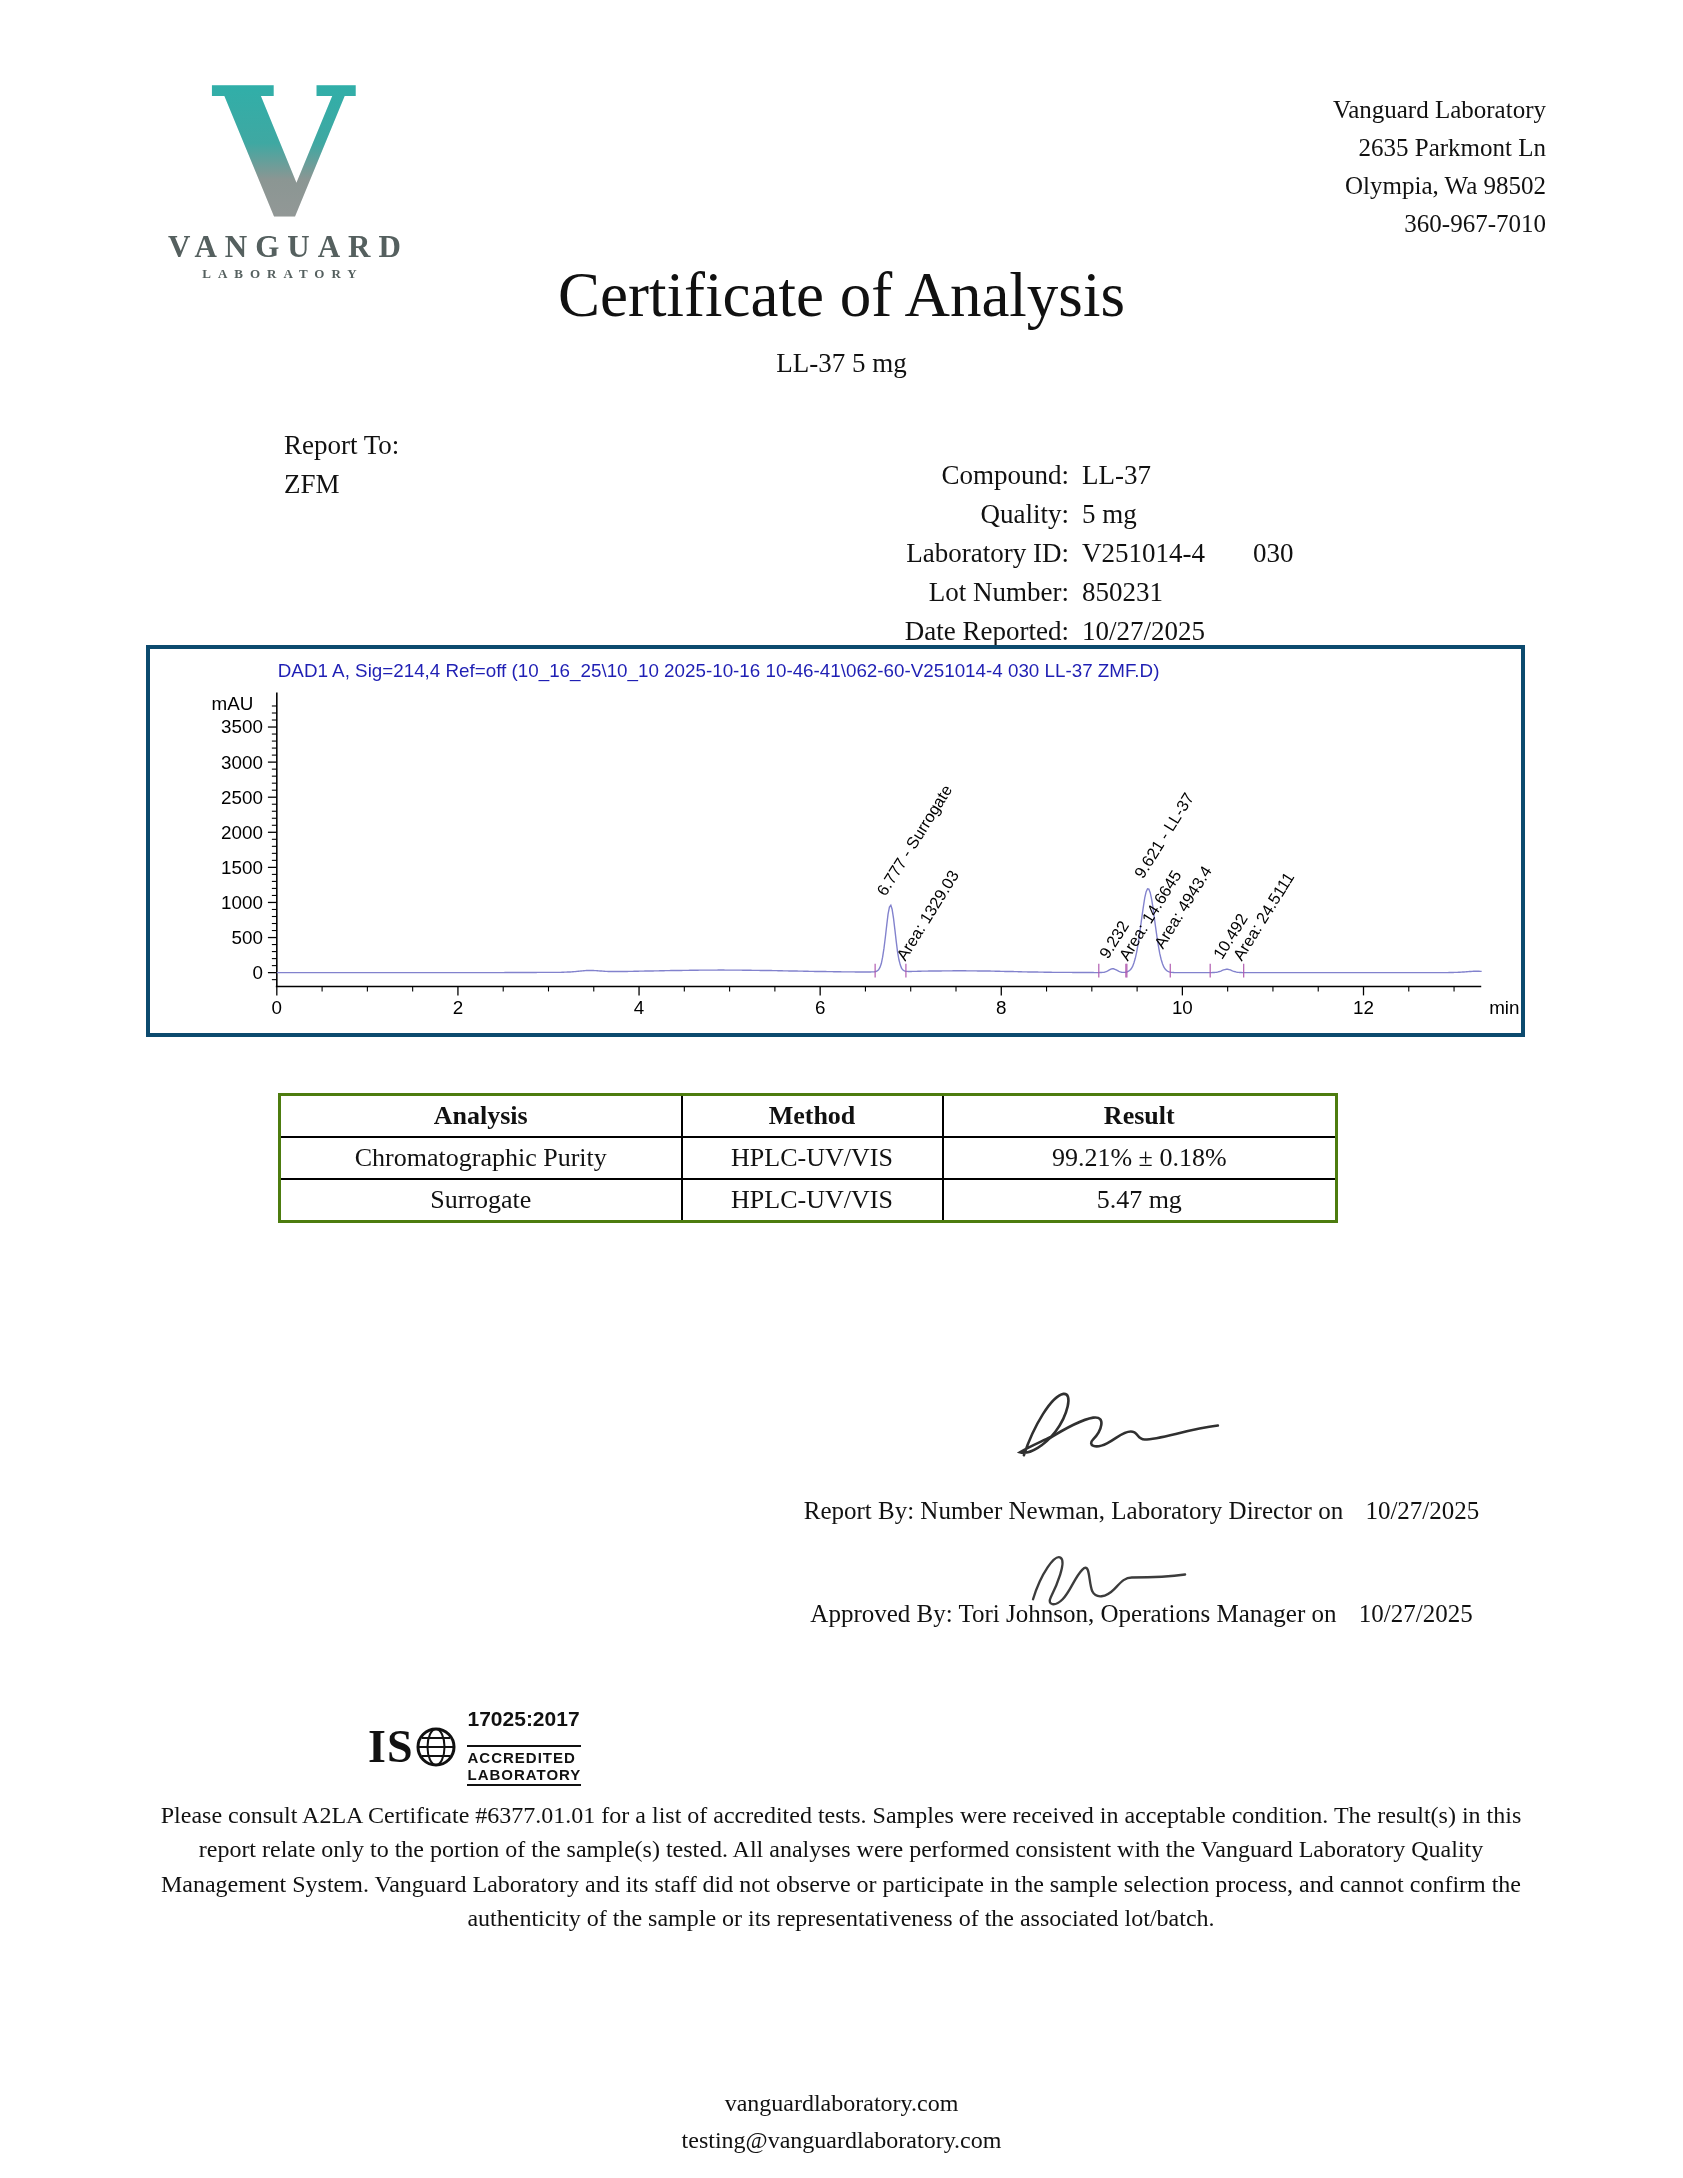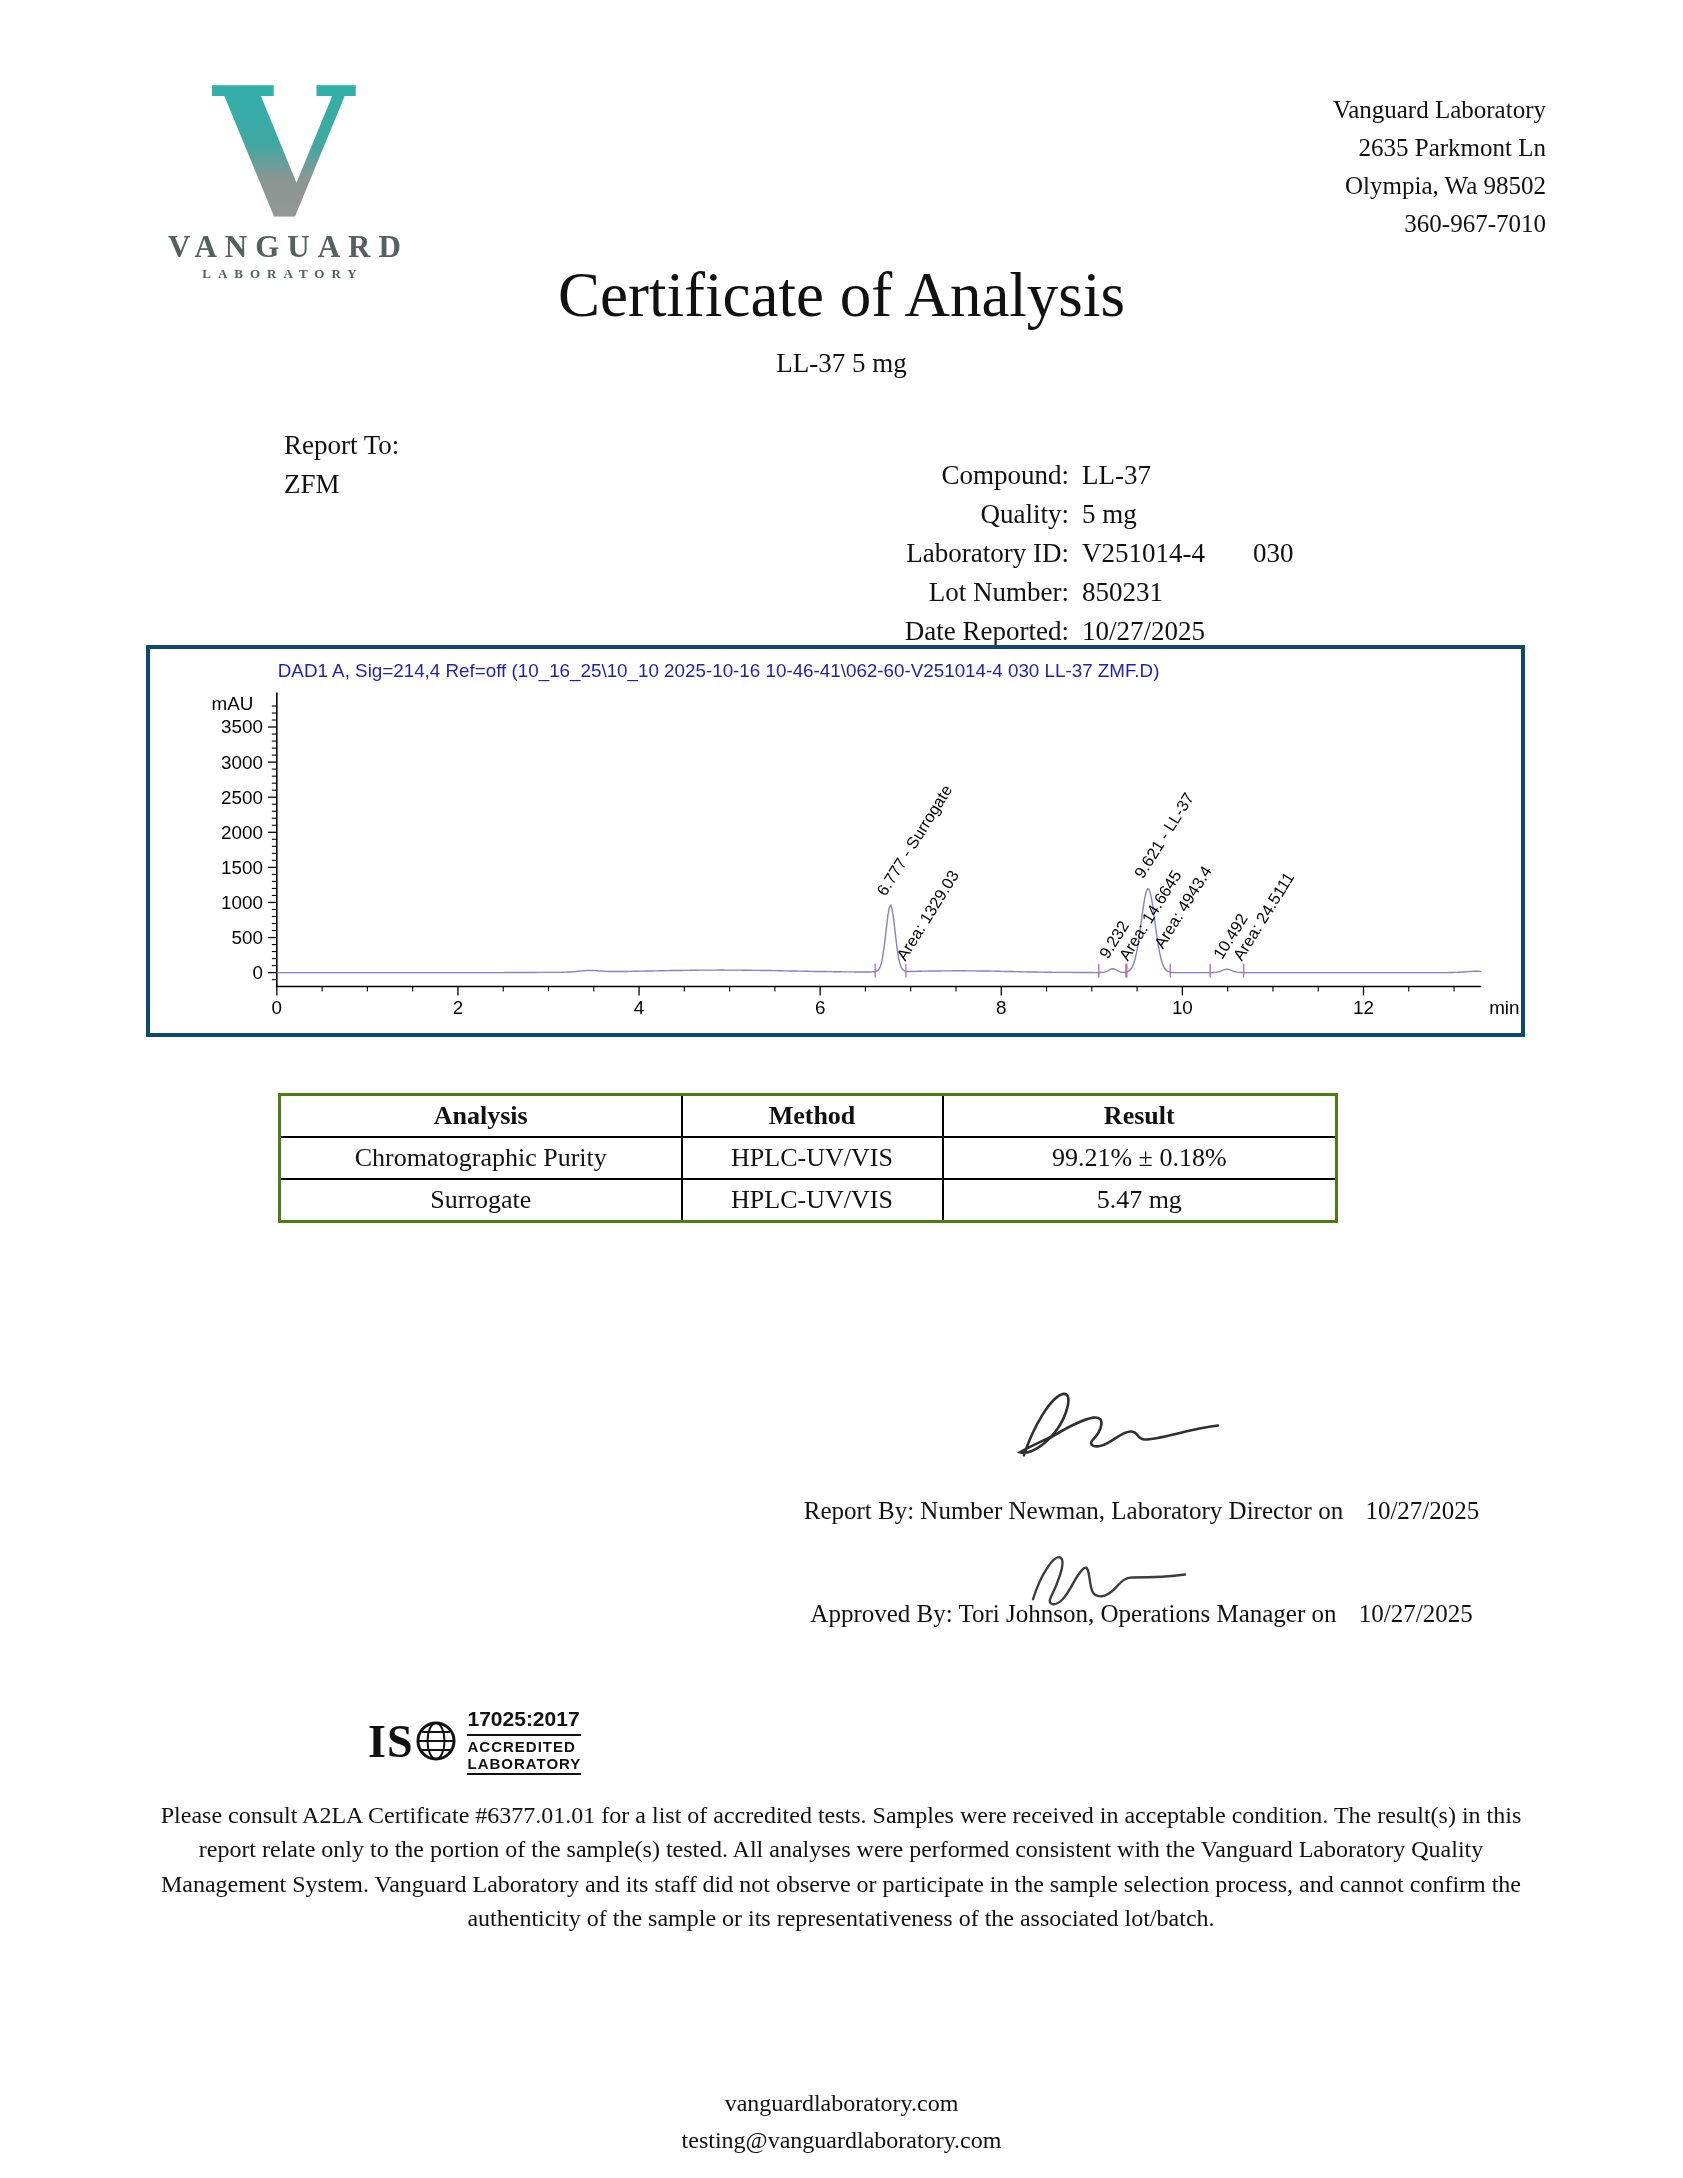--- a/index.html
+++ b/index.html
@@ -43,21 +43,21 @@
   .sig2 { left:1015px; top:1538px; }
   .sign-line { left:792px; width:699px; text-align:center; font-size:25px; }
   .sign-line .date { margin-left:16px; }
   .report-line { top:1497px; }
   .approved-line { top:1556px;margin-top:44px; }
 
   
   .iso { left:368px; top:1707px; display:flex; align-items:center; gap:10px; }
   .iso-letters { font-size:46px; font-weight:bold; letter-spacing:1px; display:flex; align-items:center; }
   .iso-stack { font-family:"Liberation Sans","DejaVu Sans",sans-serif; }
-  .iso-standard { font-size:21px; font-weight:bold; border-bottom:2px solid #111; padding-bottom:3px; }
+  .iso-standard { font-size:21px; font-weight:bold; border-bottom:2px solid #111; padding-bottom:14px; }
   .iso-accredited { font-size:15px; font-weight:bold; letter-spacing:1px; margin-top:2px; }
   .iso-laboratory { font-size:15px; font-weight:bold; letter-spacing:1px; border-bottom:2px solid #111; padding-bottom:1px; }
 
   
   .disclaimer { left:158px; top:1798px; width:1366px; text-align:center; font-size:24px; line-height:1.43; }
   .footer { left:0; top:2085px; width:100%; text-align:center; font-size:24px; line-height:37px; }
 </style>
 </head>
 <body>
 

